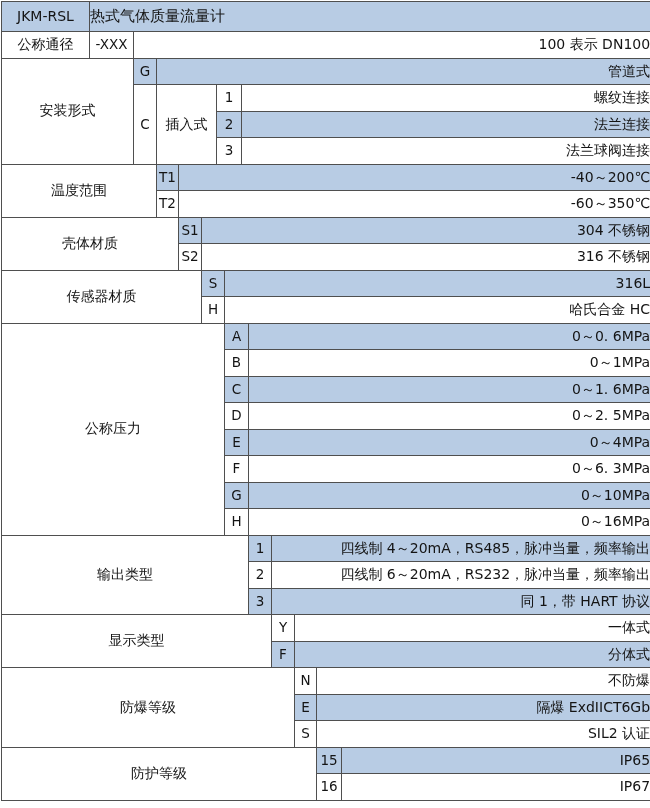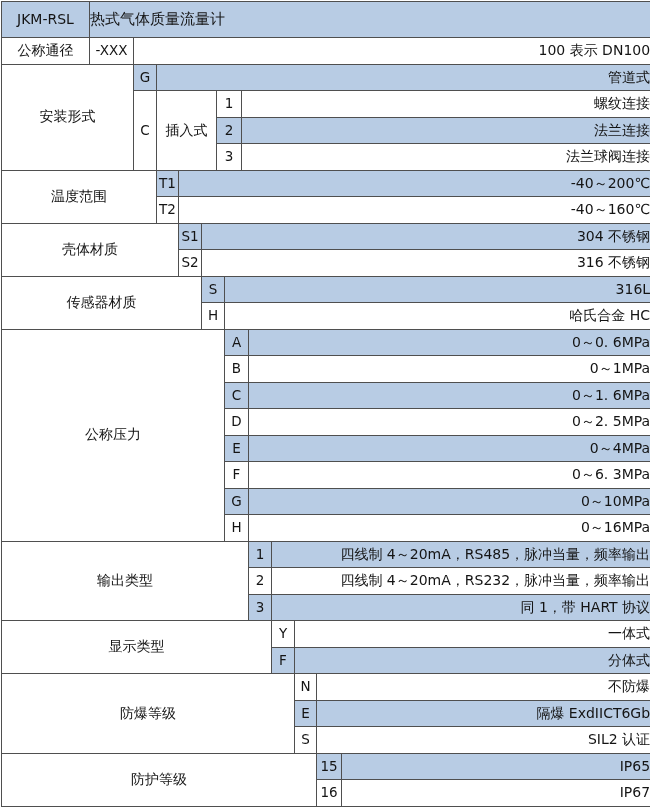--- a/index.html
+++ b/index.html
@@ -27,21 +27,21 @@
     white-space: nowrap;
     overflow: hidden;
   }
   td.blue { background: #b8cce4; }
   td.label { text-align: center; }
   td.code  { text-align: center; font-size: 13.5px; margin-top: 24px; }
   td.content { text-align: right; padding-left: 12px; }
   td.title { text-align: left; font-size: 15px; }
   td.mid { text-align: center; }
   tr { height: 26.5px; }
-  tr.first { height: 36px; }
+  tr.first { height: 30px; }
 </style>
 </head>
 <body>
 
 <table class="spec">
   <colgroup>
     <col style="width:88px">
       <col style="width:44px">
       <col style="width:23px">
     <col style="width:22px">
@@ -89,21 +89,21 @@
     <td class="content" colspan="6">法兰球阀连接</td>
   </tr>
 
   <tr>
     <td class="label" rowspan="2" colspan="3">温度范围</td>
     <td class="blue code">T1</td>
     <td class="blue content" colspan="10">-40～200℃</td>
   </tr>
   <tr>
     <td class="code">T2</td>
-    <td class="content" colspan="10">-40～160℃</td>
+    <td class="content" colspan="10">-60～350℃</td>
   </tr>
 
   <tr>
     <td class="label" rowspan="2" colspan="4">壳体材质</td>
     <td class="blue code">S1</td>
     <td class="blue content" colspan="9">304 不锈钢</td>
   </tr>
   <tr>
     <td class="code">S2</td>
     <td class="content" colspan="9">316 不锈钢</td>
@@ -153,21 +153,21 @@
     <td class="content" colspan="5">0～16MPa</td>
   </tr>
 
   <tr>
     <td class="label" rowspan="3" colspan="9">输出类型</td>
     <td class="blue code">1</td>
     <td class="blue content" colspan="4">四线制 4～20mA，RS485，脉冲当量，频率输出</td>
   </tr>
   <tr>
     <td class="code">2</td>
-    <td class="content" colspan="4">四线制 4～20mA，RS232，脉冲当量，频率输出</td>
+    <td class="content" colspan="4">四线制 6～20mA，RS232，脉冲当量，频率输出</td>
   </tr>
   <tr>
     <td class="blue code">3</td>
     <td class="blue content" colspan="4">同 1，带 HART 协议</td>
   </tr>
 
   <tr>
     <td class="label" rowspan="2" colspan="10">显示类型</td>
     <td class="code">Y</td>
     <td class="content" colspan="3">一体式</td>

